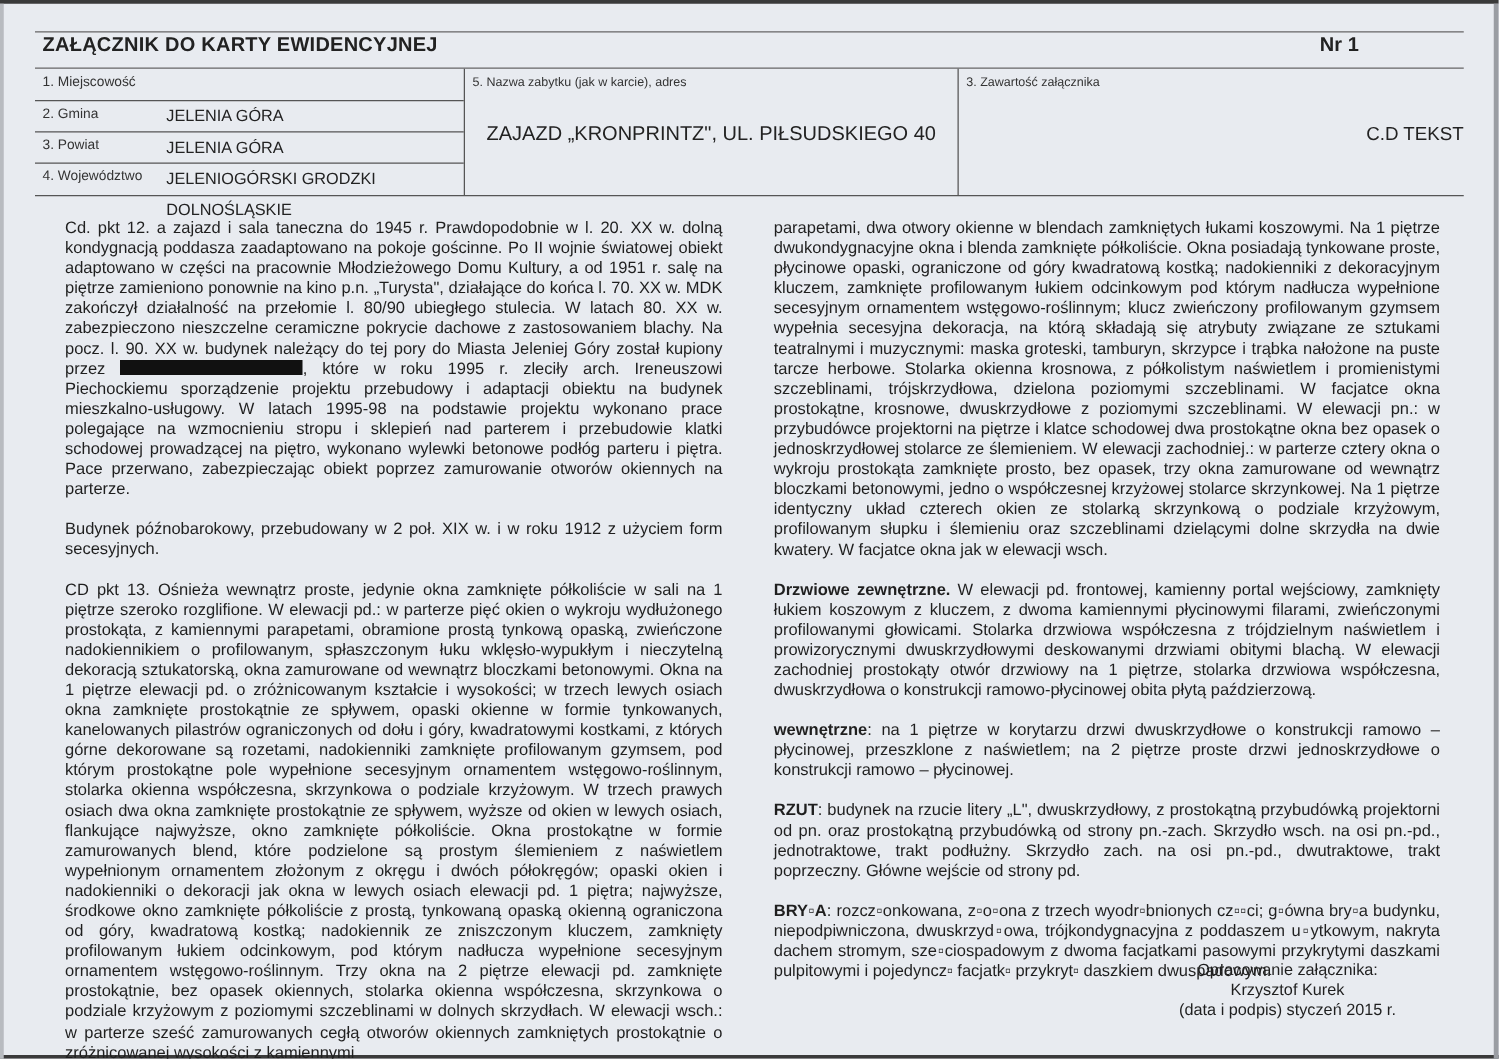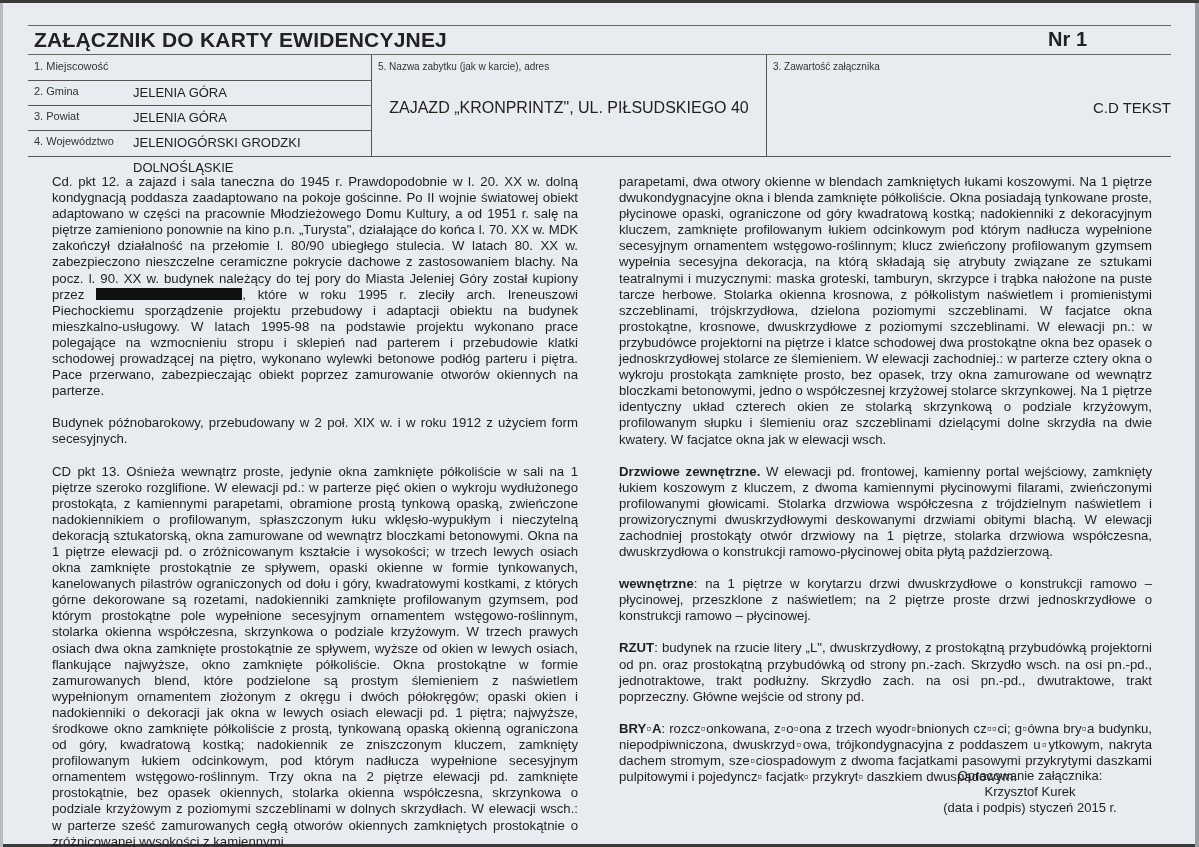--- a/index.html
+++ b/index.html
@@ -18,25 +18,25 @@
     box-sizing:border-box;
   }
   .edge-right { position:absolute; right:0; top:0; width:4px; height:847px; background:#9a9da3; }
   .edge-left { position:absolute; left:0; top:0; width:3px; height:847px; background:#b8bbc0; }
   .title-bar {
     position:absolute; left:28px; top:22px; width:1143px; height:28px;
     border-top:1px solid #666; border-bottom:1px solid #666;
   }
   .doc-title {
     position:absolute; left:6px; top:2px;
-    font-size:21px; font-weight:bold; letter-spacing:0.2px; color:#222;
+    font-size:16px; font-weight:bold; letter-spacing:0.2px; color:#222;
   }
   .doc-nr {
     position:absolute; right:84px; top:2px;
-    font-size:20px; font-weight:bold; color:#222;
+    font-size:16px; font-weight:bold; color:#222;
   }
   .grid {
     position:absolute; left:28px; top:52px; width:1143px; height:101px;
     border-bottom:1px solid #555;
   }
   .col1 { position:absolute; left:0; top:0; width:343px; height:101px; border-right:1px solid #555;text-align:center; }
   .row { position:absolute; left:0; width:343px; height:25px; border-bottom:1px solid #555; }
   .row:last-child { border-bottom:none; }
   .row .lbl { position:absolute; left:6px; top:5px; font-size:11px; color:#333; }
   .row .val { position:absolute; left:105px; top:4px; font-size:13px; color:#222;margin-top:26px; }

